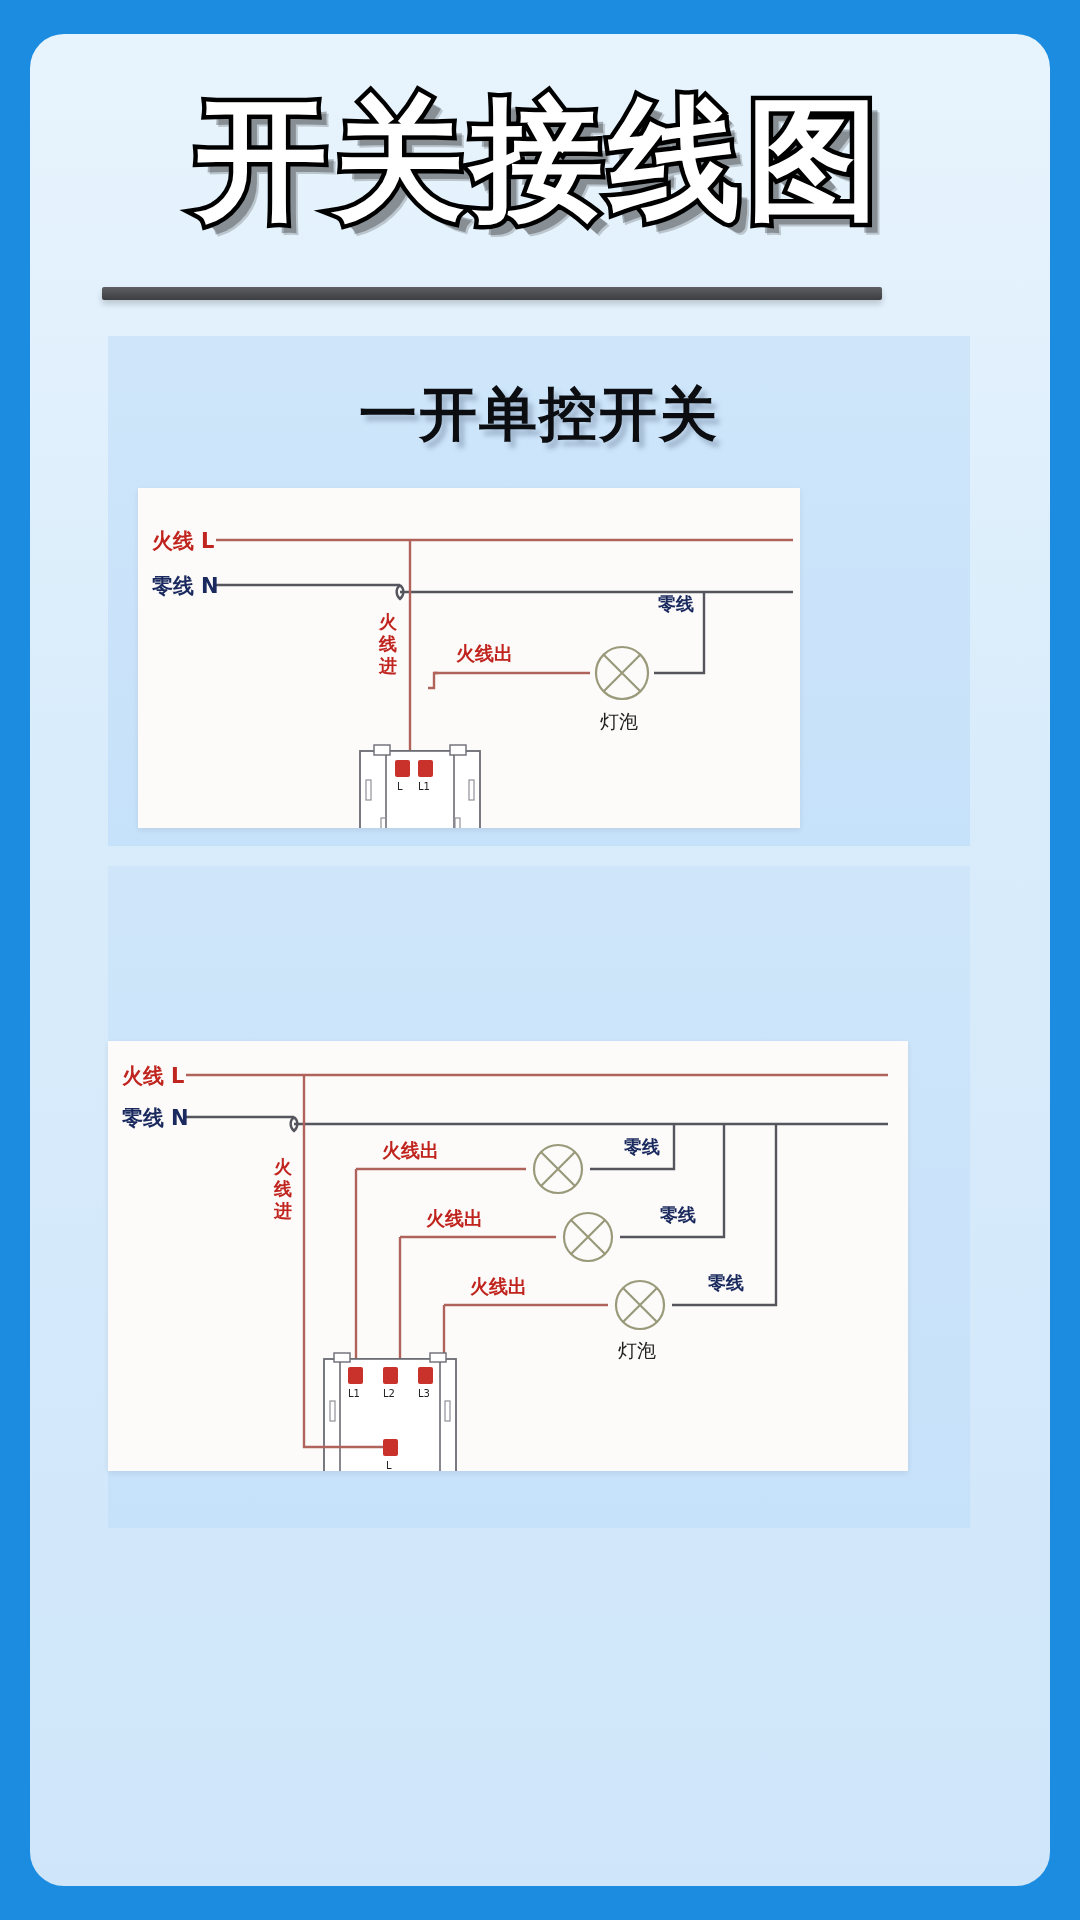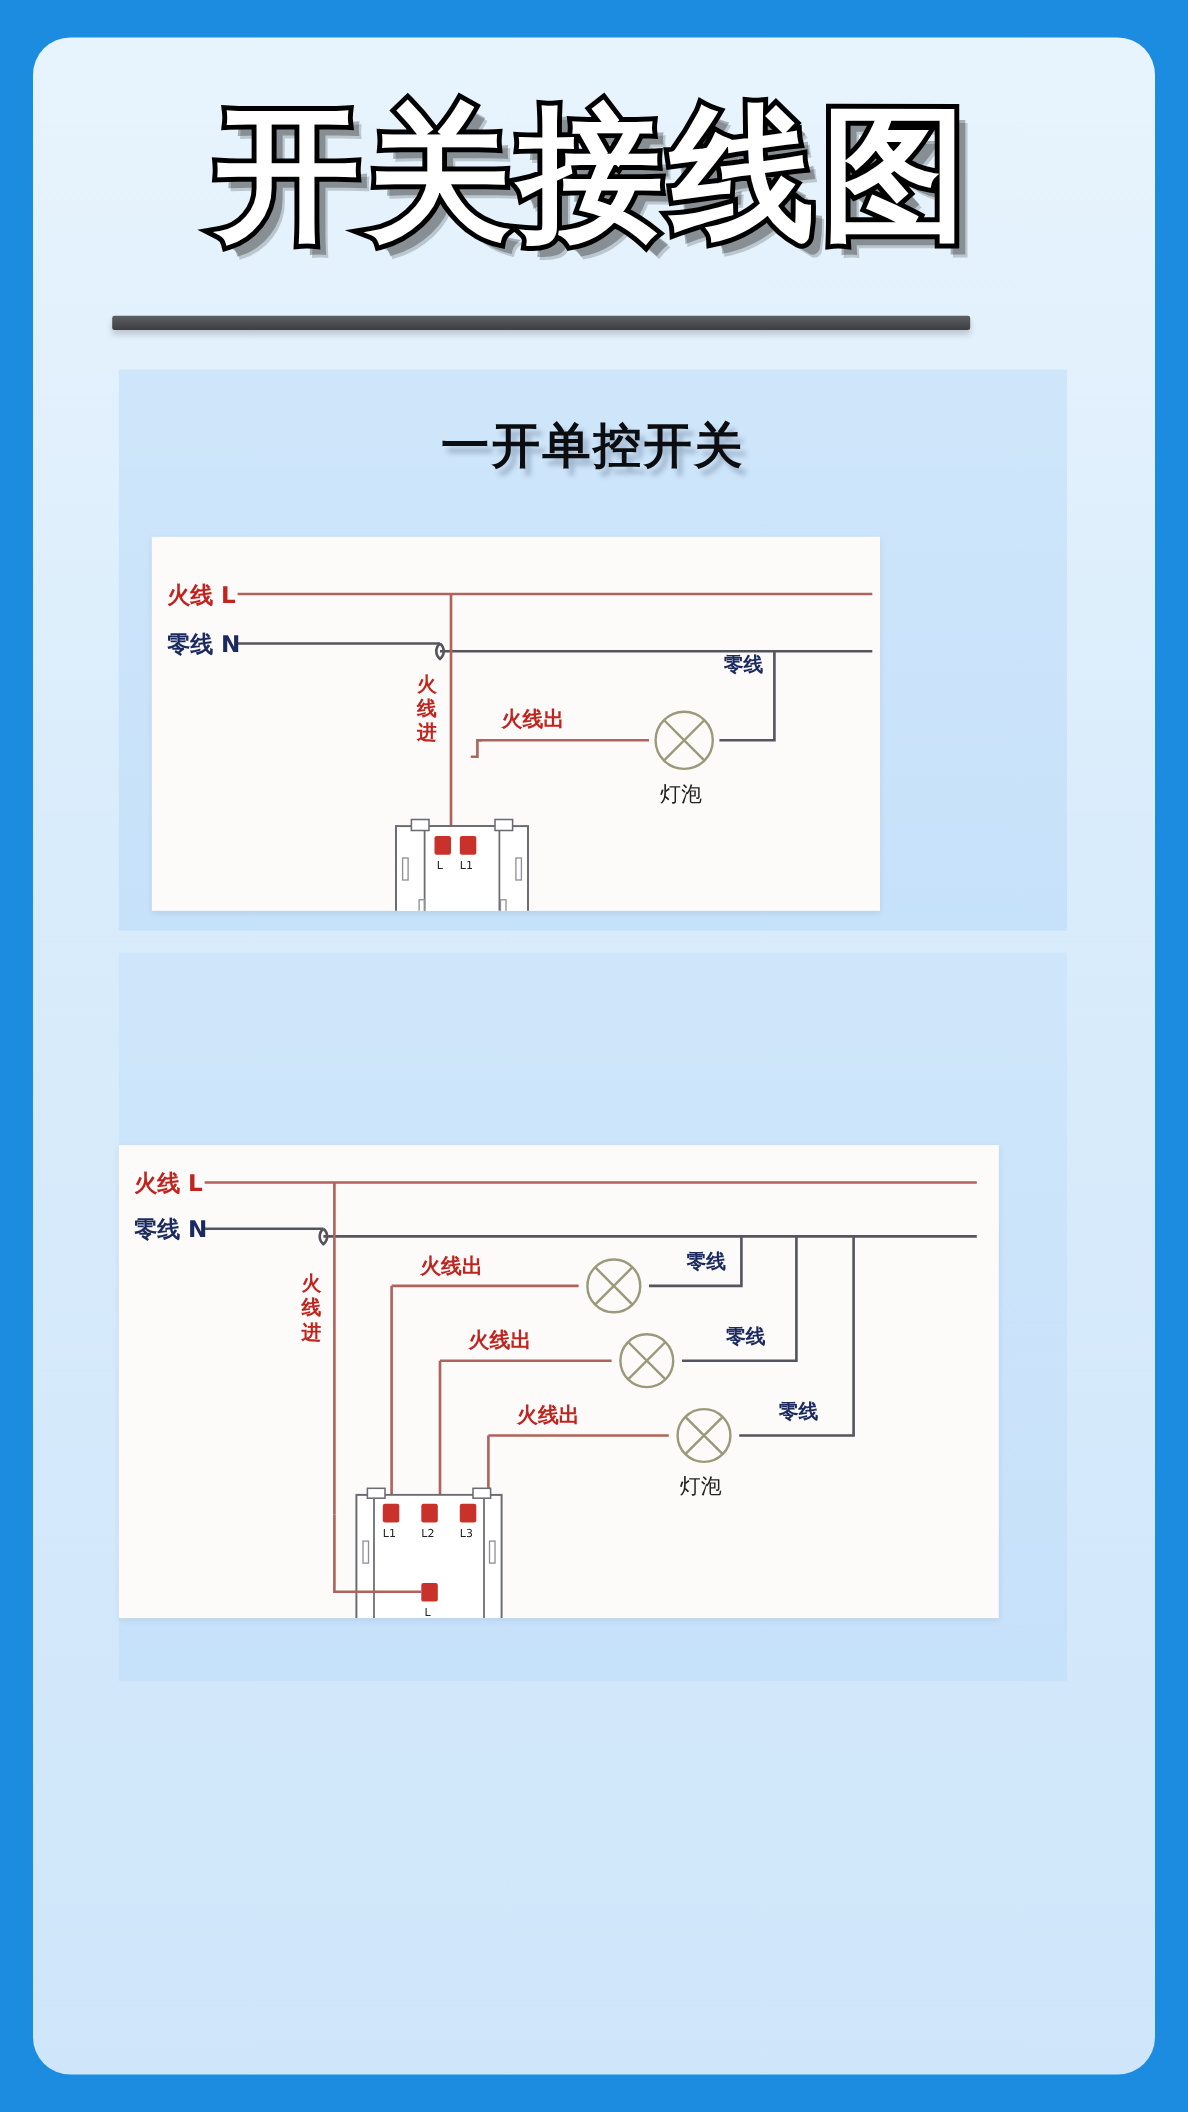--- a/index.html
+++ b/index.html
@@ -43,21 +43,21 @@
   }
   
   .section{
     position:absolute;left:78px;width:862px;
     background:linear-gradient(180deg,#cfe6fa 0%,#c6e1fa 100%);
   }
   #section-0{top:302px;height:510px;}
   #section-1{top:832px;height:662px;}
   .sec-head{
     width:100%;text-align:center;
-    font-size:44px;font-weight:bold;letter-spacing:2px;
+    font-size:58px;font-weight:bold;letter-spacing:2px;
     color:#0b0d10;
     padding-top:40px;
     text-shadow:5px 6px 5px rgba(70,90,120,.35);
     font-family:"DejaVu Sans","Liberation Sans",sans-serif;
   }
   #section-1 .sec-head{font-size:56px;letter-spacing:0px;}
   .panel{
     position:absolute;
     background:#fdfbfa;
     box-shadow:0 2px 6px rgba(0,0,0,.08);

